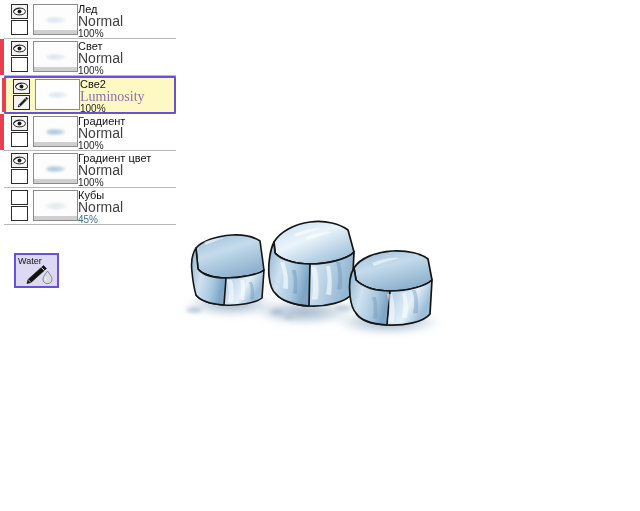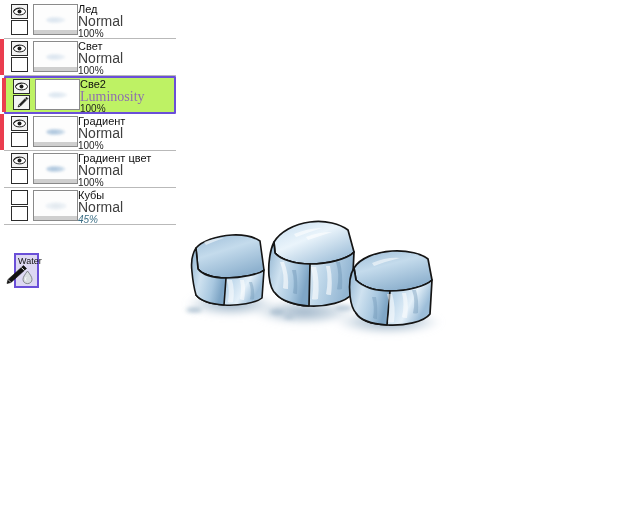--- a/index.html
+++ b/index.html
@@ -20,21 +20,21 @@
     position:relative;
     height:37px;
     background:#ffffff;
     border-bottom:1px solid #b9b9b9;
     box-sizing:border-box;
     display:flex;
     align-items:flex-start;
     padding:2px 0 0 0;
   }
   .layer-row.selected{
-    background:#bef264;
+    background:#fef9c3;
     border:2px solid #6a4fd8;
     border-radius:1px;
     height:38px;
     padding-top:1px;
   }
   
   .link-bar{
     position:absolute;left:-4px;top:0;
     width:4px;height:100%;
     background:#ea3d4e;
@@ -101,26 +101,26 @@
   }
   .layer-mode{
     font-size:14px;color:#404040;
     margin-top:1px;
   }
   .layer-mode.lum{color:#8e6fae;font-family:Liberation Serif, serif;}
   .layer-opacity{
     font-size:10px;color:#1f1f1f;
     margin-top:1px;
   }
-  .layer-opacity.accent{color:#3d6f86;font-style:italic;}
+  .layer-opacity.accent{color:#3d6f86;}
 
   
   #water-box{
     position:absolute;left:14px;top:253px;
-    width:25px;height:35px;
+    width:45px;height:35px;
     background:#ddd8f3;
     border:2px solid #6a4fd8;
     box-sizing:border-box;
   }
   #water-box .wlabel{
     font-size:9px;color:#101010;
     padding:1px 0 0 2px;
     line-height:10px;
   }
   #water-box .wicon{

